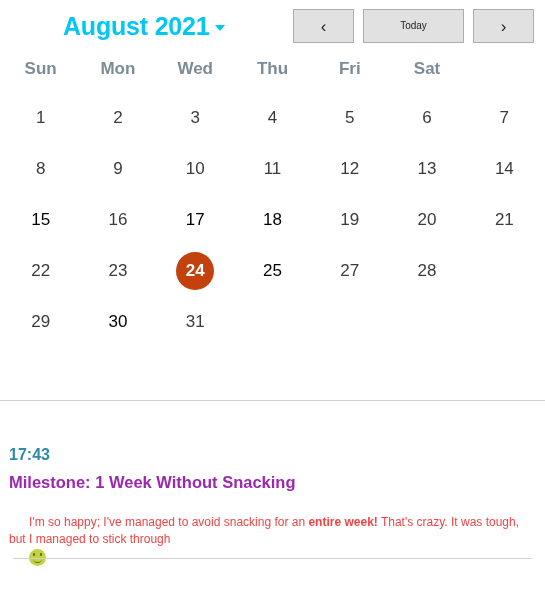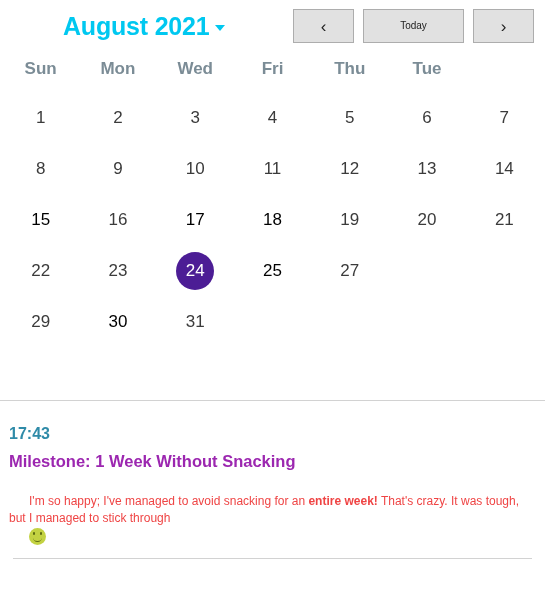--- a/index.html
+++ b/index.html
@@ -118,42 +118,43 @@
     color: #3b3b3b;
     width: 38px;
     height: 38px;
     line-height: 38px;
     text-align: center;
     border-radius: 50%;
     display: inline-block;
   }
   .day-num.has-entry { color: #000000; }
   .day-num.selected {
-    background: #4c1d95;
+    background: #c2410c;
     color: #ffffff;
+    font-weight: bold;
   }
 
   
   .divider {
     height: 1px;
     background: #d2d2d2;
     width: 100%;
   }
   .divider.top { position: absolute; top: 400px; left: 0; }
   .divider.bottom {
     position: absolute;
     top: 558px;
     left: 13px;
     width: 519px;
   }
 
   
   .entry-area {
     position: absolute;
-    top: 401px;
+    top: 422px;
     left: 0;
     width: 545px;
     height: 157px;
     padding: 23px 8px 0 9px;
     overflow: hidden;
   }
 
   .entry-time {
     font-size: 16px;
     font-weight: bold;
@@ -221,23 +222,23 @@
       <button class="nav-btn arrow">‹</button>
       <button class="nav-btn today">Today</button>
       <button class="nav-btn arrow">›</button>
     </div>
   </div>
 
   <div class="weekdays">
     <div class="weekday">Sun</div>
     <div class="weekday">Mon</div>
     <div class="weekday">Wed</div>
+    <div class="weekday">Thu</div>
     <div class="weekday">Fri</div>
-    <div class="weekday">Thu</div>
-    <div class="weekday">Tue</div>
+    <div class="weekday">Sat</div>
   </div>
 
   <div class="weeks" id="weeks">
       <div class="week-row">
         <div class="day-cell">
           <span class="day-num">1</span>
         </div>
         <div class="day-cell">
           <span class="day-num">2</span>
         </div>
@@ -311,20 +312,23 @@
           <span class="day-num">23</span>
         </div>
         <div class="day-cell">
           <span class="day-num selected">24</span>
         </div>
         <div class="day-cell">
           <span class="day-num has-entry">25</span>
         </div>
         <div class="day-cell">
           <span class="day-num">27</span>
+        </div>
+        <div class="day-cell">
+          <span class="day-num">28</span>
         </div>
       </div>
       <div class="week-row">
         <div class="day-cell">
           <span class="day-num">29</span>
         </div>
         <div class="day-cell">
           <span class="day-num has-entry">30</span>
         </div>
         <div class="day-cell">

